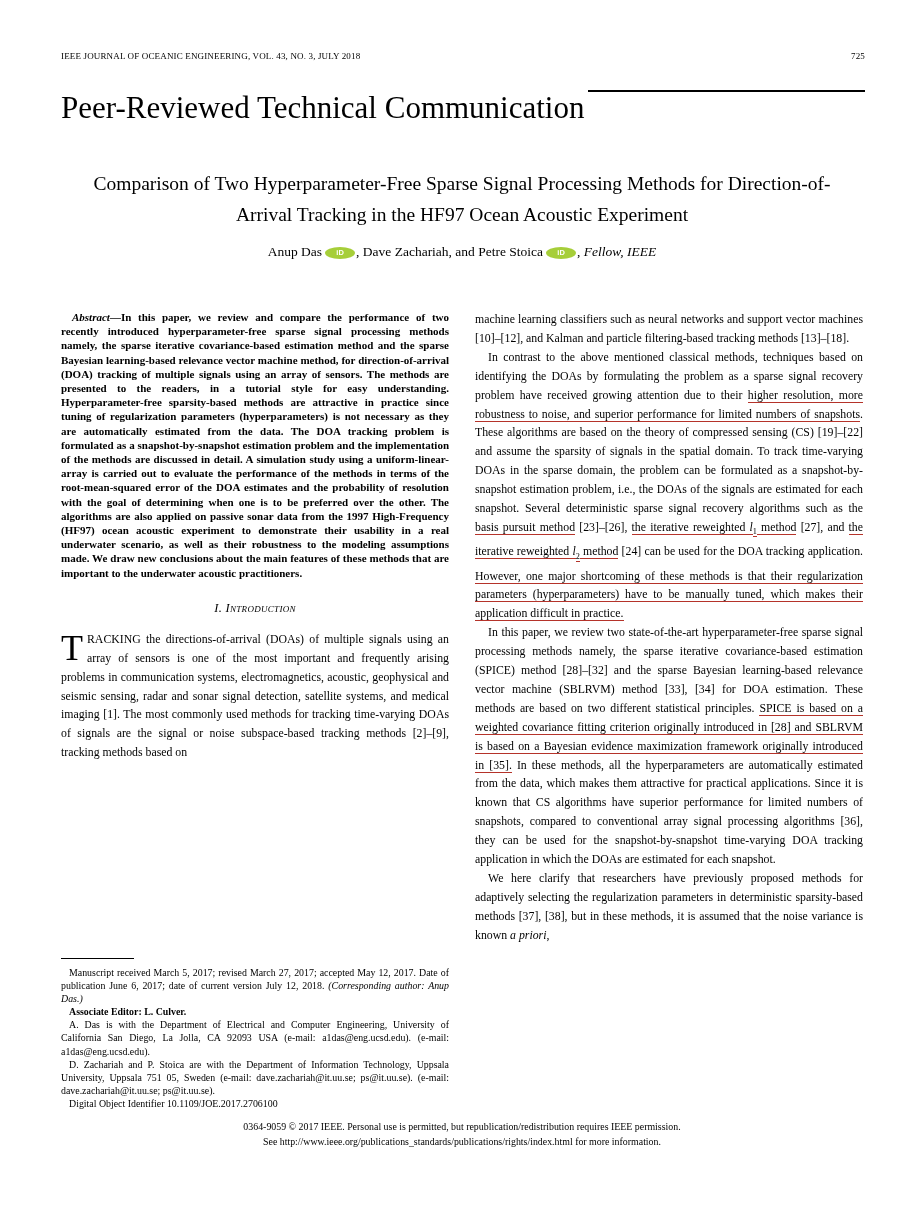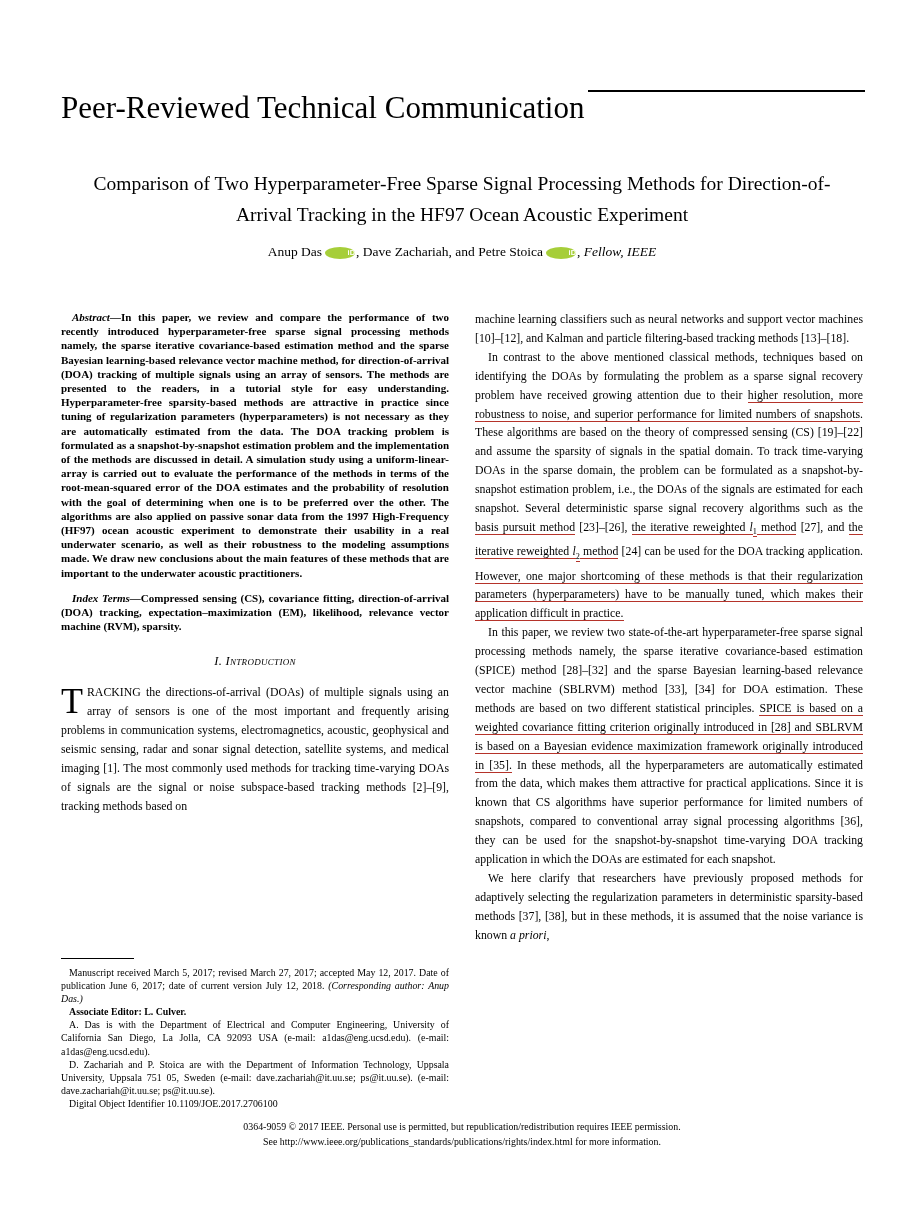--- a/index.html
+++ b/index.html
@@ -8,21 +8,21 @@
   .page-header{position:absolute;top:51px;left:61px;right:59px;display:flex;
         justify-content:space-between;font-size:9px;letter-spacing:.15px;}
   .banner{position:absolute;top:90px;left:61px;right:59px;display:flex;align-items:flex-start;}
   .banner-text{font-size:31px;white-space:nowrap;}
   .banner-rule{flex:1;height:0;border-bottom:2px solid #000;margin-bottom:7px;margin-left:4px;}
   .paper-title{position:absolute;top:168px;left:70px;right:70px;font-size:19.5px;
         font-weight:normal;text-align:center;line-height:31px;margin:0;}
   .authors{position:absolute;top:244px;left:60px;right:60px;text-align:center;font-size:13.5px;}
   .orcid-icon{display:inline-block;width:30px;height:12px;border-radius:50%;
         background:var(--orcid,#a6ce39);color:#fff;font-family:"Liberation Sans",sans-serif;
-        font-size:7.5px;font-weight:bold;line-height:12px;text-align:right;
+        font-size:7.5px;font-weight:bold;line-height:12px;text-align:center;
         vertical-align:1px;margin:0 1px 0 3px;}
   .columns{position:absolute;top:310px;left:61px;display:flex;gap:26px;height:800px;}
   .col{width:388px;display:flex;flex-direction:column;text-align:justify;overflow:hidden;}
   p{margin:0;}
   .abstract{font-weight:bold;font-size:11px;line-height:14.2px;text-indent:11px;}
   .index-terms{margin-top:11px;}
   .lbl{font-style:italic;}
   .section-heading{margin:21px 0 0 0;font-weight:normal;font-size:12.5px;text-align:center;
         font-variant:small-caps;letter-spacing:.3px;font-style:italic;}
   .body-para{font-size:11.8px;line-height:18.9px;text-indent:13px;}
@@ -37,36 +37,39 @@
   .b{font-weight:bold;}
   .sub{vertical-align:sub;font-size:70%;}
   .page-footer{position:absolute;left:0;right:0;top:1120px;text-align:center;
         font-size:9.9px;line-height:14.5px;}
 </style>
 </head>
 <body>
 
 <div class="page">
 
+  <header class="page-header">
+    <span>IEEE JOURNAL OF OCEANIC ENGINEERING, VOL. 43, NO. 3, JULY 2018</span>
+    <span>725</span>
+  </header>
 
   <div class="banner">
     <span class="banner-text">Peer-Reviewed Technical Communication</span>
     <span class="banner-rule"></span>
   </div>
 
   <h1 class="paper-title">Comparison of Two Hyperparameter-Free Sparse Signal Processing Methods for Direction-of-Arrival Tracking in the HF97 Ocean Acoustic Experiment</h1>
 
   <div class="authors"><span>Anup Das</span><span class="orcid-icon">iD</span><span>, Dave Zachariah, and Petre Stoica</span><span class="orcid-icon">iD</span><span>, </span><span class="i">Fellow, IEEE</span></div>
 
   <div class="columns">
 
     <div class="col">
       <p class="abstract"><span class="lbl">Abstract—</span><span>In this paper, we review and compare the performance of two recently introduced hyperparameter-free sparse signal processing methods namely, the sparse iterative covariance-based estimation method and the sparse Bayesian learning-based relevance vector machine method, for direction-of-arrival (DOA) tracking of multiple signals using an array of sensors. The methods are presented to the readers, in a tutorial style for easy understanding. Hyperparameter-free sparsity-based methods are attractive in practice since tuning of regularization parameters (hyperparameters) is not necessary as they are automatically estimated from the data. The DOA tracking problem is formulated as a snapshot-by-snapshot estimation problem and the implementation of the methods are discussed in detail. A simulation study using a uniform-linear-array is carried out to evaluate the performance of the methods in terms of the root-mean-squared error of the DOA estimates and the probability of resolution with the goal of determining when one is to be preferred over the other. The algorithms are also applied on passive sonar data from the 1997 High-Frequency (HF97) ocean acoustic experiment to demonstrate their usability in a real underwater scenario, as well as their robustness to the modeling assumptions made. We draw new conclusions about the main features of these methods that are important to the underwater acoustic practitioners.</span></p>
 
-      <p class="abstract index-terms"><span class="lbl">Index Terms—</span><span>Compressed sensing (CS), covariance fitting, direction-of-arrival (DOA) tracking, expectation–maximization (EM), likelihood, relevance vector machine (RVM), sparsity.</span></p>
 
       <h2 class="section-heading">I. Introduction</h2>
 
       <p class="body-para intro"><span class="dropcap">T</span><span>RACKING the directions-of-arrival (DOAs) of multiple signals using an array of sensors is one of the most important and frequently arising problems in communication systems, electromagnetics, acoustic, geophysical and seismic sensing, radar and sonar signal detection, satellite systems, and medical imaging [1]. The most commonly used methods for tracking time-varying DOAs of signals are the signal or noise subspace-based tracking methods [2]–[9], tracking methods based on</span></p>
 
       <div class="footnote">
         <div class="footnote-rule"></div>
         <p class="fn"><span>Manuscript received March 5, 2017; revised March 27, 2017; accepted May 12, 2017. Date of publication June 6, 2017; date of current version July 12, 2018. </span><span class="i">(Corresponding author: Anup Das.)</span></p>
         <p class="fn"><span class="b">Associate Editor: L. Culver.</span></p>
         <p class="fn"><span>A. Das is with the Department of Electrical and Computer Engineering, University of California San Diego, La Jolla, CA 92093 USA (e-mail: a1das@eng.ucsd.edu). (e-mail: a1das@eng.ucsd.edu).</span></p>

